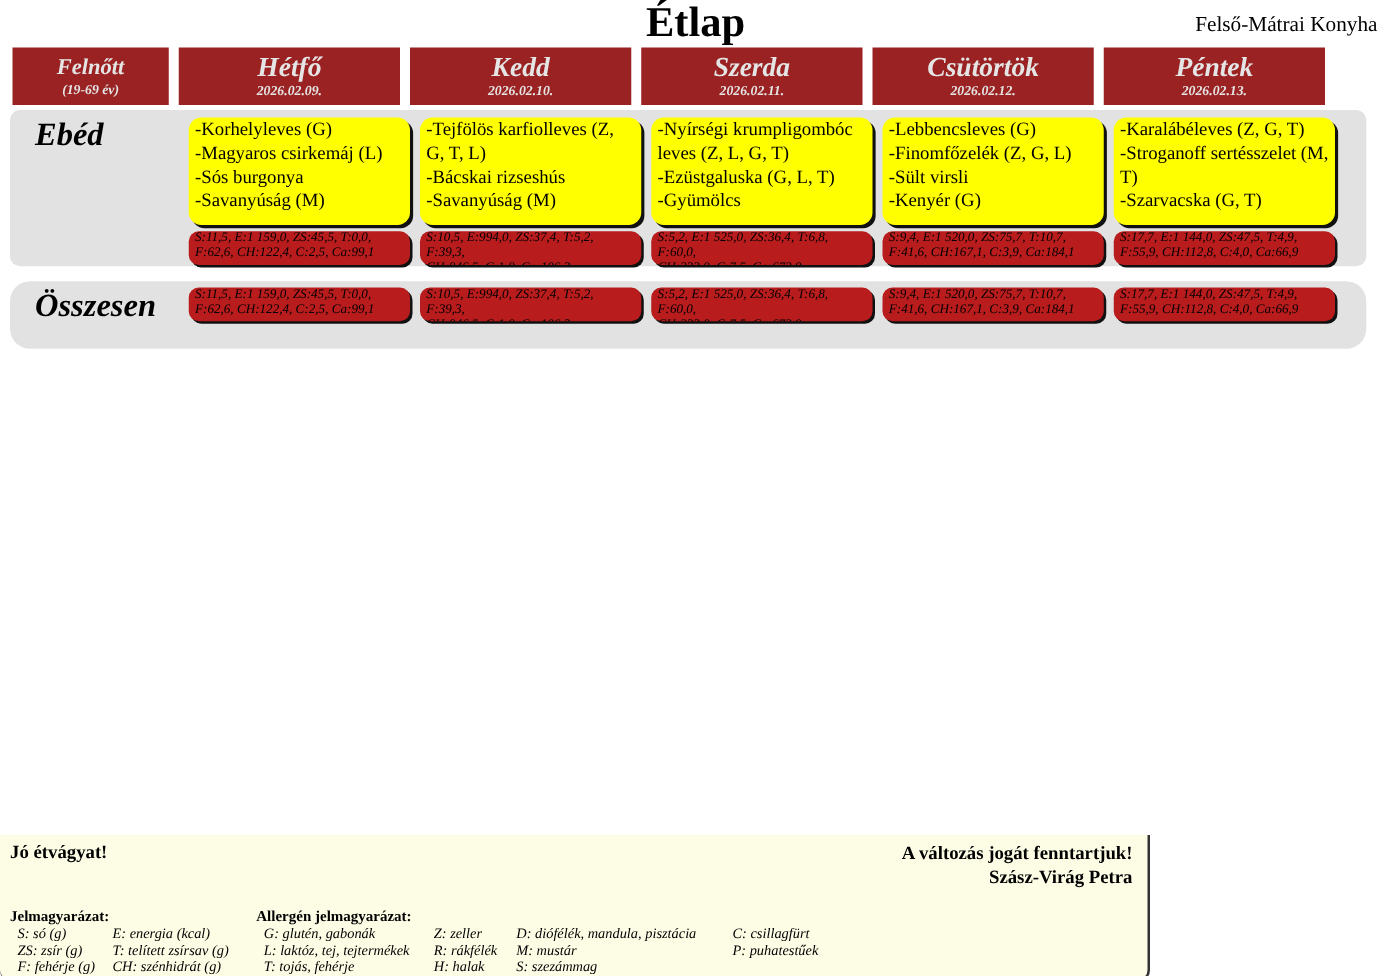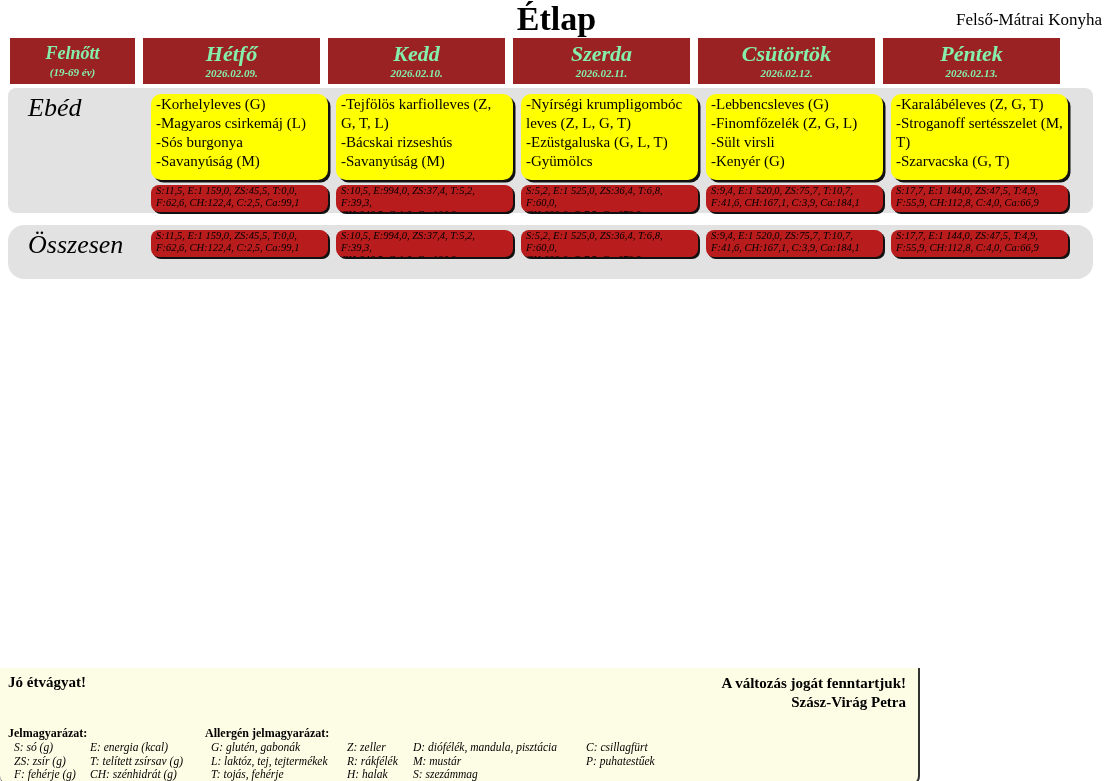--- a/index.html
+++ b/index.html
@@ -12,39 +12,39 @@
 
   .grid-cols {
     display: grid;
     grid-template-columns: 125px 177px 177px 177px 177px 177px;
     column-gap: 8px;
     margin-left: 10px;
   }
 
   .head-row { height: 46px; }
   .head-cell {
-    background: #9a2222; color: #86efac; text-align: center;
+    background: #9a2222; color: #e5e5e5; text-align: center;
     font-style: italic; font-weight: bold;
     padding-top: 3px; height: 46px;
   }
   .head-cell .day { font-size: 22px; line-height: 26px; }
   .head-cell .date { font-size: 11px; line-height: 13px; }
   .head-cell .who { font-size: 18px; line-height: 24px; }
   .head-cell .age { font-size: 11px; line-height: 14px; }
 
   .band {
     background: #e2e2e2; border-radius: 8px;
     margin-left: 8px; width: 1085px; position: relative;
   }
   .band .grid-cols { margin-left: 2px; padding-left: 8px; }
   .band-ebed { margin-top: 4px; height: 125px; }
   .band-osszesen { margin-top: 12px; height: 54px; border-radius: 16px; }
 
   .row-label {
-    font-style: italic; font-size: 26px; line-height: 30px; padding-top: 5px; padding-left: 10px;
+    font-style: italic; font-size: 26px; line-height: 30px; padding-top: 5px; padding-left: 10px; font-weight: bold;
   }
 
   .menu-box {
     background: #ffff00; border-radius: 10px;
     box-shadow: 2.5px 2.5px 0 #111;
     margin-top: 6px; height: 86px;
     padding: 1px 5px;
     font-size: 15px; line-height: 19px;
     white-space: pre-line; overflow: hidden;
   }

